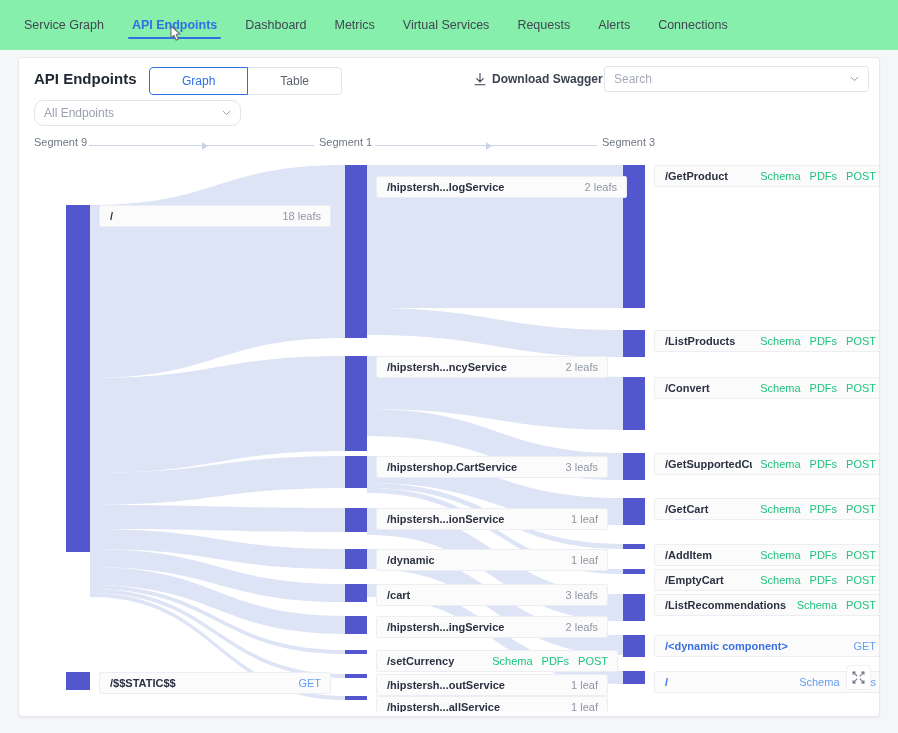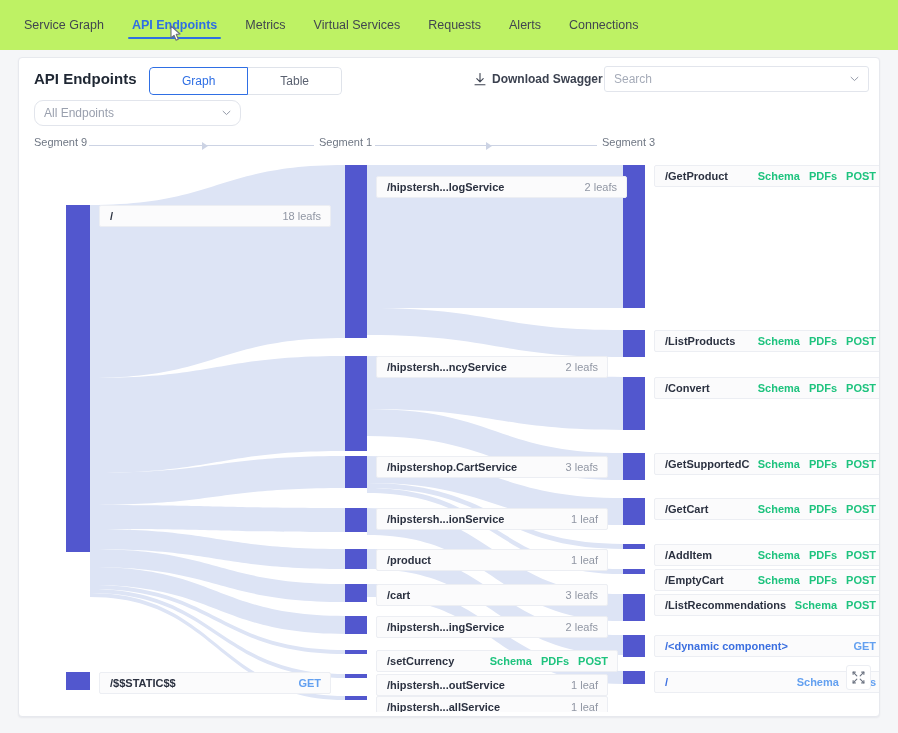--- a/index.html
+++ b/index.html
@@ -8,21 +8,21 @@
     margin: 0; padding: 0;
     width: 898px; height: 733px;
     background: #f5f6f8;
     font-family: "Liberation Sans", sans-serif;
     overflow: hidden;
   }
 
   
   .topnav {
     height: 50px;
-    background: #bef264;
+    background: #86efac;
     display: flex;
     align-items: flex-start;
     padding: 0 0 0 10px;
     position: relative;
   }
   .topnav .tabs { display: flex; align-items: center; height: 50px; }
   .nav-tab {
     position: relative;
     font-size: 12.5px;
     color: #41464f;
@@ -170,21 +170,21 @@
     align-items: center;
     padding: 0 9px 0 10px;
     font-size: 11px;
     cursor: pointer;
     white-space: nowrap;
     overflow: hidden;
   }
   .chip .nm { color: #2b3140; font-weight: bold; flex: 1; overflow: hidden; text-overflow: clip; }
   .chip .leafs { color: #9096a3; font-weight: normal; margin-left: 8px; }
   .chip .acts { display: flex; gap: 9px; margin-left: 8px; }
-  .chip .acts span { color: #1ec37e; font-weight: bold; }
+  .chip .acts span { color: #1ec37e; font-weight: normal; }
   .chip.blue .nm { color: #3b6fe0; }
   .chip.blue .acts span { color: #63a0f0; }
   .chip .notch {
     position: absolute;
     left: -4px;
     width: 7px; height: 7px;
     background: #fbfbfc;
     border-left: 1px solid #eceef3;
     border-bottom: 1px solid #eceef3;
     transform: rotate(45deg);
@@ -207,20 +207,23 @@
 </head>
 <body>
 
 <div class="topnav">
   <div class="tabs">
     <div class="nav-tab">
         <span>Service Graph</span>
       </div>
     <div class="nav-tab active">
         <span>API Endpoints</span>
+      </div>
+    <div class="nav-tab">
+        <span>Dashboard</span>
       </div>
     <div class="nav-tab">
         <span>Metrics</span>
       </div>
     <div class="nav-tab">
         <span>Virtual Services</span>
       </div>
     <div class="nav-tab">
         <span>Requests</span>
       </div>
@@ -359,21 +362,21 @@
           <span class="nm">/hipstershop.CartService</span>
           <span class="leafs">3 leafs</span>
         </div>
         <div class="chip" style="left: 357px; top: 348px; width: 232px;">
           <div class="notch" style="top: 7px;"></div>
           <span class="nm">/hipstersh...ionService</span>
           <span class="leafs">1 leaf</span>
         </div>
         <div class="chip" style="left: 357px; top: 389px; width: 232px;">
           <div class="notch" style="top: 7px;"></div>
-          <span class="nm">/product</span>
+          <span class="nm">/dynamic</span>
           <span class="leafs">1 leaf</span>
         </div>
         <div class="chip" style="left: 357px; top: 424px; width: 232px;">
           <div class="notch" style="top: 7px;"></div>
           <span class="nm">/cart</span>
           <span class="leafs">3 leafs</span>
         </div>
         <div class="chip" style="left: 357px; top: 456px; width: 232px;">
           <div class="notch" style="top: 7px;"></div>
           <span class="nm">/hipstersh...ingService</span>

